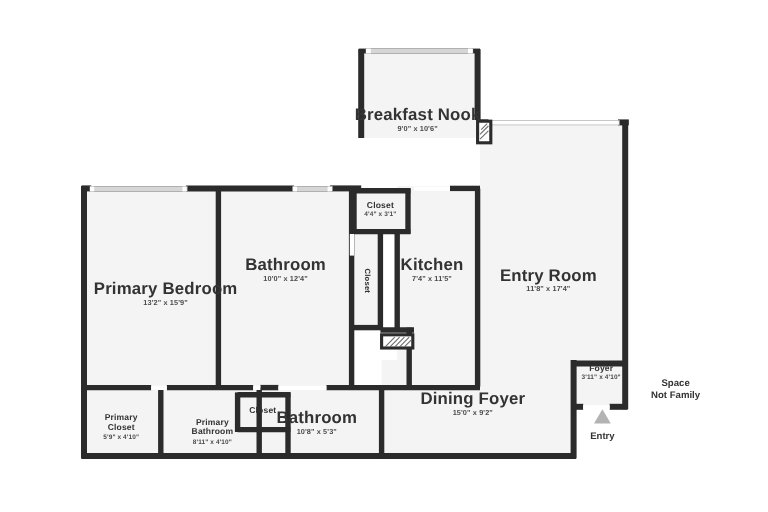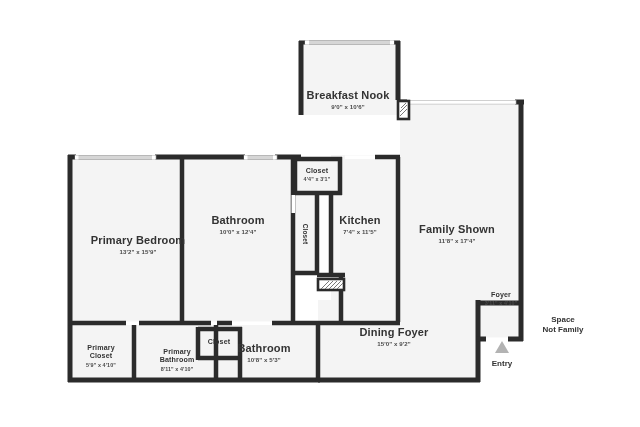--- a/index.html
+++ b/index.html
@@ -19,21 +19,21 @@
     position:absolute;
     text-align:center;
     line-height:1.18;
     color:#3a3a3a;
     white-space:nowrap;
     transform:translate(-50%,-50%);
     pointer-events:none;
   }
   .room-label .nm{
     display:block;
-    font-size:11px;
+    font-size:14px;
     font-weight:bold;
     letter-spacing:.15px;
     color:#333333;
   }
   .room-label .dm{
     display:block;
     font-size:6.1px;
     font-weight:bold;
     color:#4a4a4a;
     margin-top:.8px;
@@ -219,39 +219,39 @@
   <span class="nm">Bathroom</span>
   <span class="dm">10'0" x 12'4"</span>
 </div>
 
 <div class="room-label" style="left:360px;top:224px;">
   <span class="nm">Kitchen</span>
   <span class="dm">7'4" x 11'5"</span>
 </div>
 
 <div class="room-label" style="left:457px;top:233px;">
-  <span class="nm">Family Shown</span>
+  <span class="nm">Entry Room</span>
   <span class="dm">11'8" x 17'4"</span>
 </div>
 
 <div class="room-label" style="left:138px;top:244px;">
   <span class="nm">Primary Bedroom</span>
   <span class="dm">13'2" x 15'9"</span>
 </div>
 
 <div class="room-label vert tiny" style="left:305px;top:234px;">
   <span class="nm">Closet</span>
 </div>
 
 <div class="room-label" style="left:394px;top:336px;">
   <span class="nm">Dining Foyer</span>
   <span class="dm">15'0" x 9'2"</span>
 </div>
 
-<div class="room-label small" style="left:501px;top:299px;">
+<div class="room-label small" style="left:501px;top:311px;">
   <span class="nm">Foyer</span>
   <span class="dm">3'11" x 4'10"</span>
 </div>
 
 <div class="room-label small" style="left:101px;top:356px;">
   <span class="nm">Primary</span>
   <span class="nm">Closet</span>
   <span class="dm">5'9" x 4'10"</span>
 </div>
 

